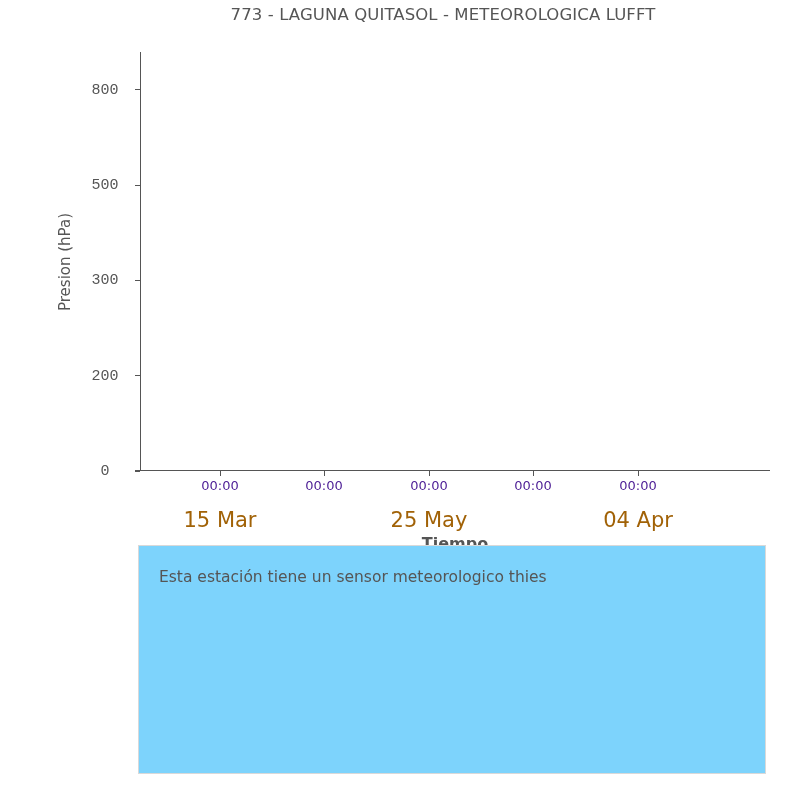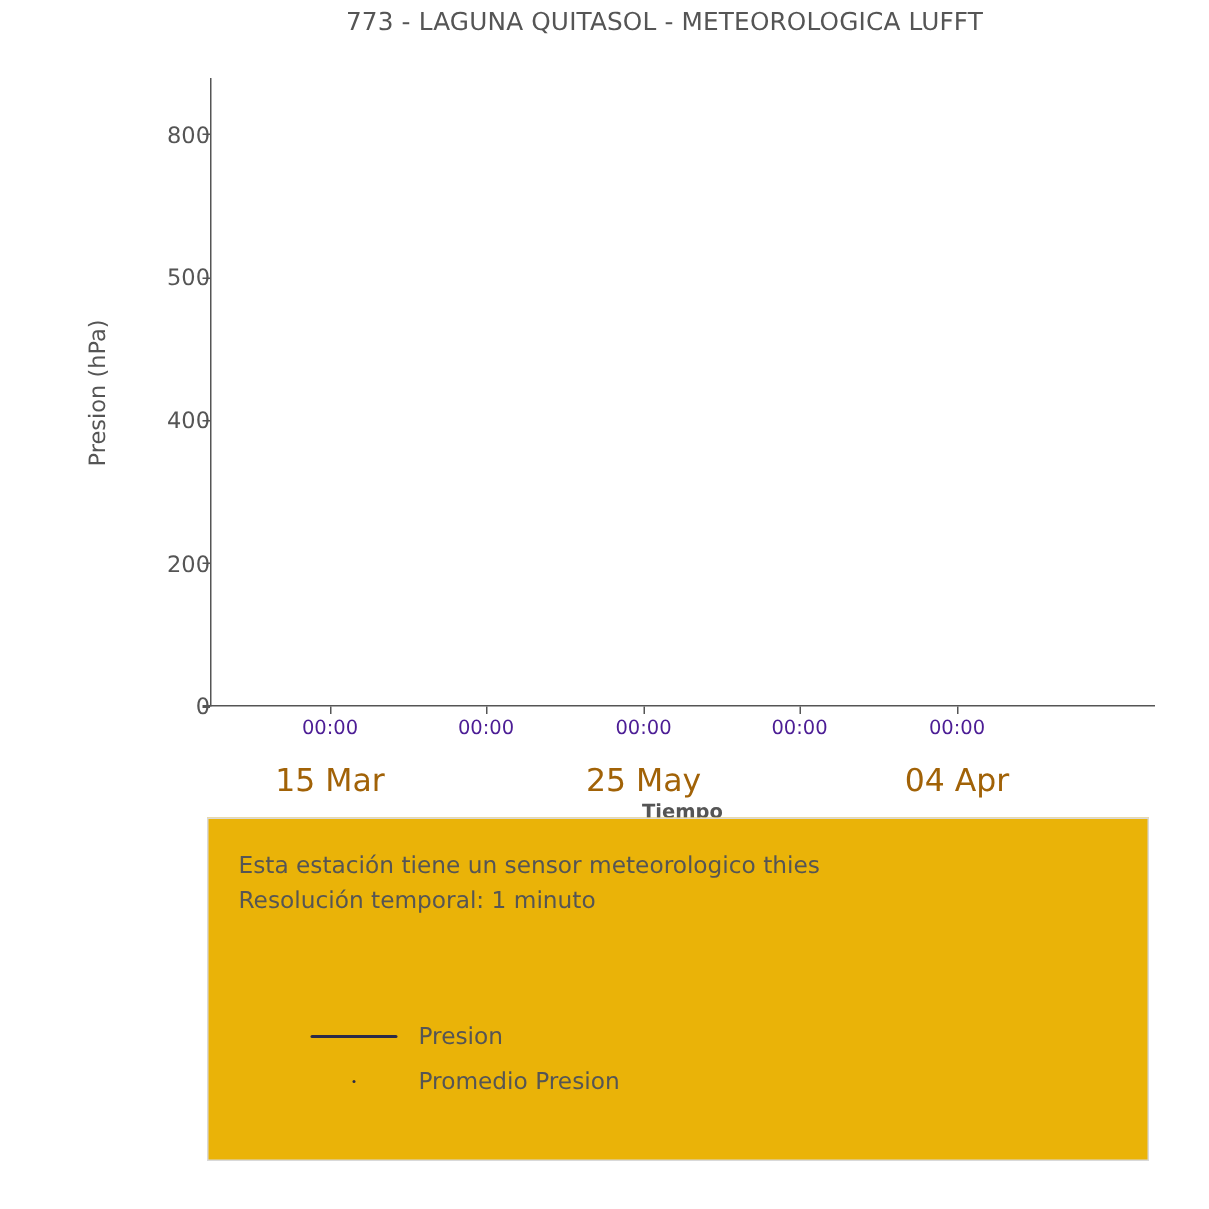--- a/index.html
+++ b/index.html
@@ -64,25 +64,26 @@
   .ytick-mark {
     position: absolute;
     width: 5px;
     height: 1.2px;
     background: #555555;
     left: 95px;
   }
   .ytick-label {
     position: absolute;
     right: 0;
-    text-align: right;
+    text-align: center;
     font-size: 15px;
     color: #555555;
     width: 70px;
     transform: translateY(-50%);
+    font-family: Liberation Mono, monospace;
   }
   .ytick-row {
     position: absolute;
     left: 0;
     width: 100px;
     height: 0;
   }
 
   .xtick-mark {
     position: absolute;
@@ -118,35 +119,35 @@
     font-size: 15px;
     color: #555555;
     white-space: nowrap;
     margin-left: 25px;
   }
   .xlabel {
     position: absolute;
     left: 415px;
     top: 534px;
     transform: translateX(-50%);
-    font-size: 13px;
+    font-size: 16px;
     font-weight: bold;
     color: #555555;
     white-space: nowrap;
   }
 
   
   .infobox {
     position: absolute;
     left: 98px;
     top: 545px;
     width: 628px;
     height: 229px;
     border: 1px solid #d9d9d9;
-    background: #eab308;
+    background: #7dd3fc;
     box-sizing: border-box;
   }
   .info-lines {
     position: absolute;
     left: 20px;
     top: 20px;
     font-size: 15.5px;
     color: #555555;
     line-height: 23px;
   }
@@ -201,21 +202,21 @@
   <div class="ytick-row" style="top:471px;">
     <div class="ytick-mark" style="top:-0.6px;"></div>
     <div class="ytick-label" style="top:0;">0</div>
   </div>
   <div class="ytick-row" style="top:375.7px;">
     <div class="ytick-mark" style="top:-0.6px;"></div>
     <div class="ytick-label" style="top:0;">200</div>
   </div>
   <div class="ytick-row" style="top:280.4px;">
     <div class="ytick-mark" style="top:-0.6px;"></div>
-    <div class="ytick-label" style="top:0;">400</div>
+    <div class="ytick-label" style="top:0;">300</div>
   </div>
   <div class="ytick-row" style="top:185.1px;">
     <div class="ytick-mark" style="top:-0.6px;"></div>
     <div class="ytick-label" style="top:0;">500</div>
   </div>
   <div class="ytick-row" style="top:89.8px;">
     <div class="ytick-mark" style="top:-0.6px;"></div>
     <div class="ytick-label" style="top:0;">800</div>
   </div>
 
@@ -233,32 +234,17 @@
   <div class="xtick-label2" style="left:180px;">15 Mar</div>
   <div class="xtick-label2" style="left:389px;">25 May</div>
   <div class="xtick-label2" style="left:598px;">04 Apr</div>
 
   <div class="ylabel">Presion (hPa)</div>
   <div class="xlabel">Tiempo</div>
 
   <div class="infobox">
     <div class="info-lines">
       <div class="info-line">Esta estación tiene un sensor meteorologico thies</div>
-      <div class="info-line">Resolución temporal: 1 minuto</div>
     </div>
 
-    <div class="legend">
-      <div class="legend-row">
-        <span class="legend-key">
-          <span class="legend-line"></span>
-        </span>
-        <span class="legend-label">Presion</span>
-      </div>
-      <div class="legend-row">
-        <span class="legend-key">
-          <span class="legend-dot"></span>
-        </span>
-        <span class="legend-label">Promedio Presion</span>
-      </div>
-    </div>
   </div>
 
 </div>
 
 </body></html>

